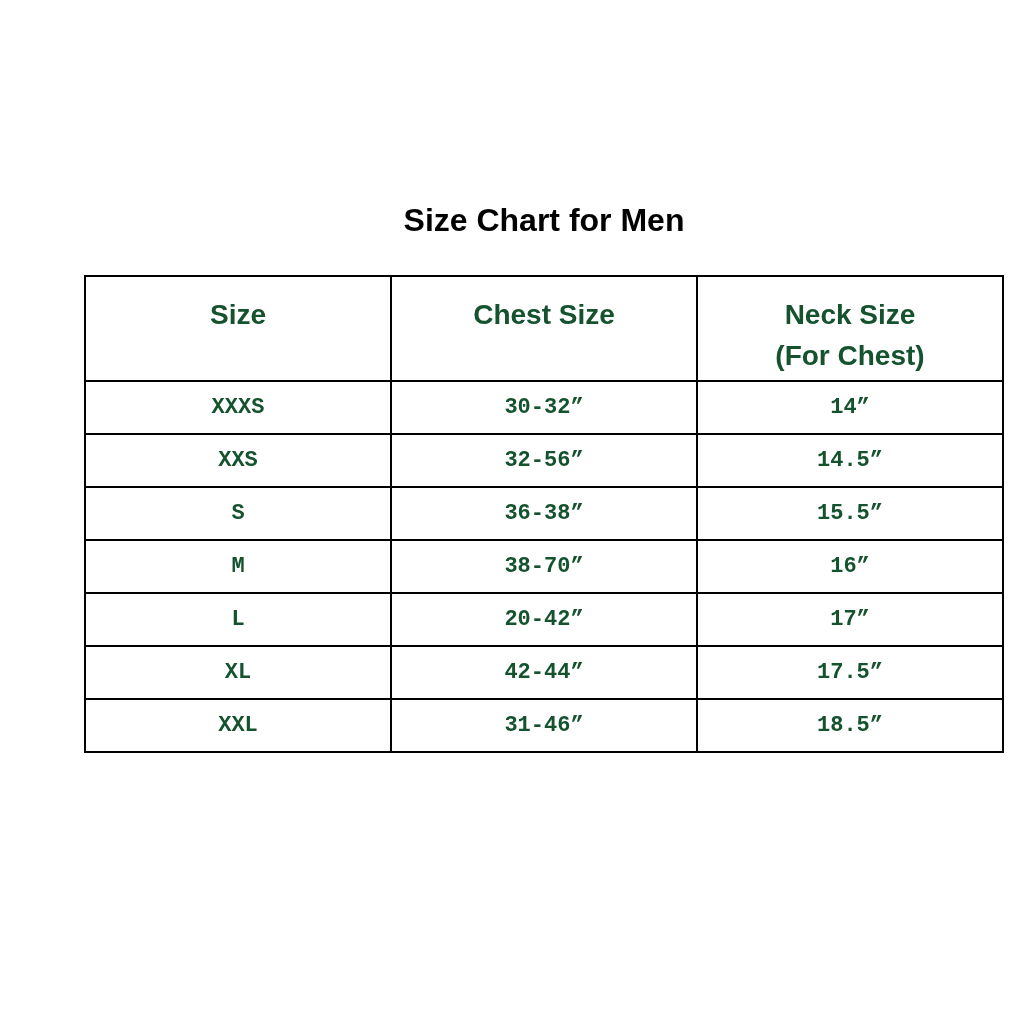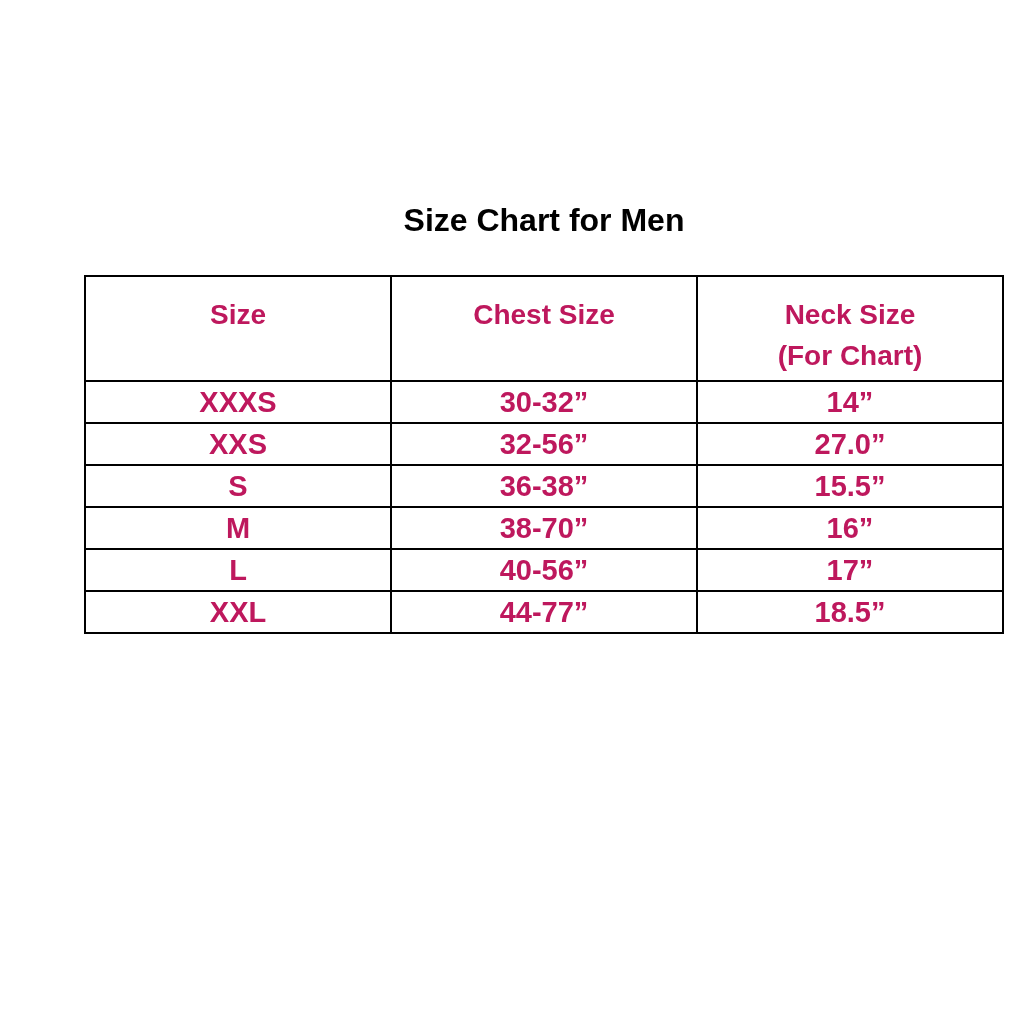--- a/index.html
+++ b/index.html
@@ -28,83 +28,89 @@
     position: absolute;
     left: 52px; top: 243px;
     width: 920px;
     border-collapse: collapse;
     table-layout: fixed;
   }
   .size-chart th, .size-chart td {
     border: 2px solid #000000;
     text-align: center;
     font-weight: bold;
-    color: #be185d;
+    color: #14532d;
     background: #ffffff;
   }
   .size-chart th {
     height: 91px;
     vertical-align: top;
     padding-top: 13px;
     font-size: 28px;
     line-height: 33px;
   }
   .size-chart td {
-    height: 42px;
+    height: 53px;
     vertical-align: middle;
-    font-size: 29px;
+    font-size: 22px;
+    font-family: Liberation Mono, monospace;
   }
 </style>
 </head>
 <body>
 
 <div class="canvas">
   <div class="title">Size Chart for Men</div>
 
   <table class="size-chart">
     <thead>
       <tr>
           <th>
             <div>Size</div>
           </th>
           <th>
             <div>Chest Size</div>
           </th>
           <th>
             <div>Neck Size</div>
-            <div>(For Chart)</div>
+            <div>(For Chest)</div>
           </th>
         </tr>
     </thead>
     <tbody>
         <tr>
           <td>XXXS</td>
           <td>30-32”</td>
           <td>14”</td>
         </tr>
         <tr>
           <td>XXS</td>
           <td>32-56”</td>
-          <td>27.0”</td>
+          <td>14.5”</td>
         </tr>
         <tr>
           <td>S</td>
           <td>36-38”</td>
           <td>15.5”</td>
         </tr>
         <tr>
           <td>M</td>
           <td>38-70”</td>
           <td>16”</td>
         </tr>
         <tr>
           <td>L</td>
-          <td>40-56”</td>
+          <td>20-42”</td>
           <td>17”</td>
         </tr>
         <tr>
+          <td>XL</td>
+          <td>42-44”</td>
+          <td>17.5”</td>
+        </tr>
+        <tr>
           <td>XXL</td>
-          <td>44-77”</td>
+          <td>31-46”</td>
           <td>18.5”</td>
         </tr>
       </tbody>
   </table>
 </div>
 
 </body></html>

